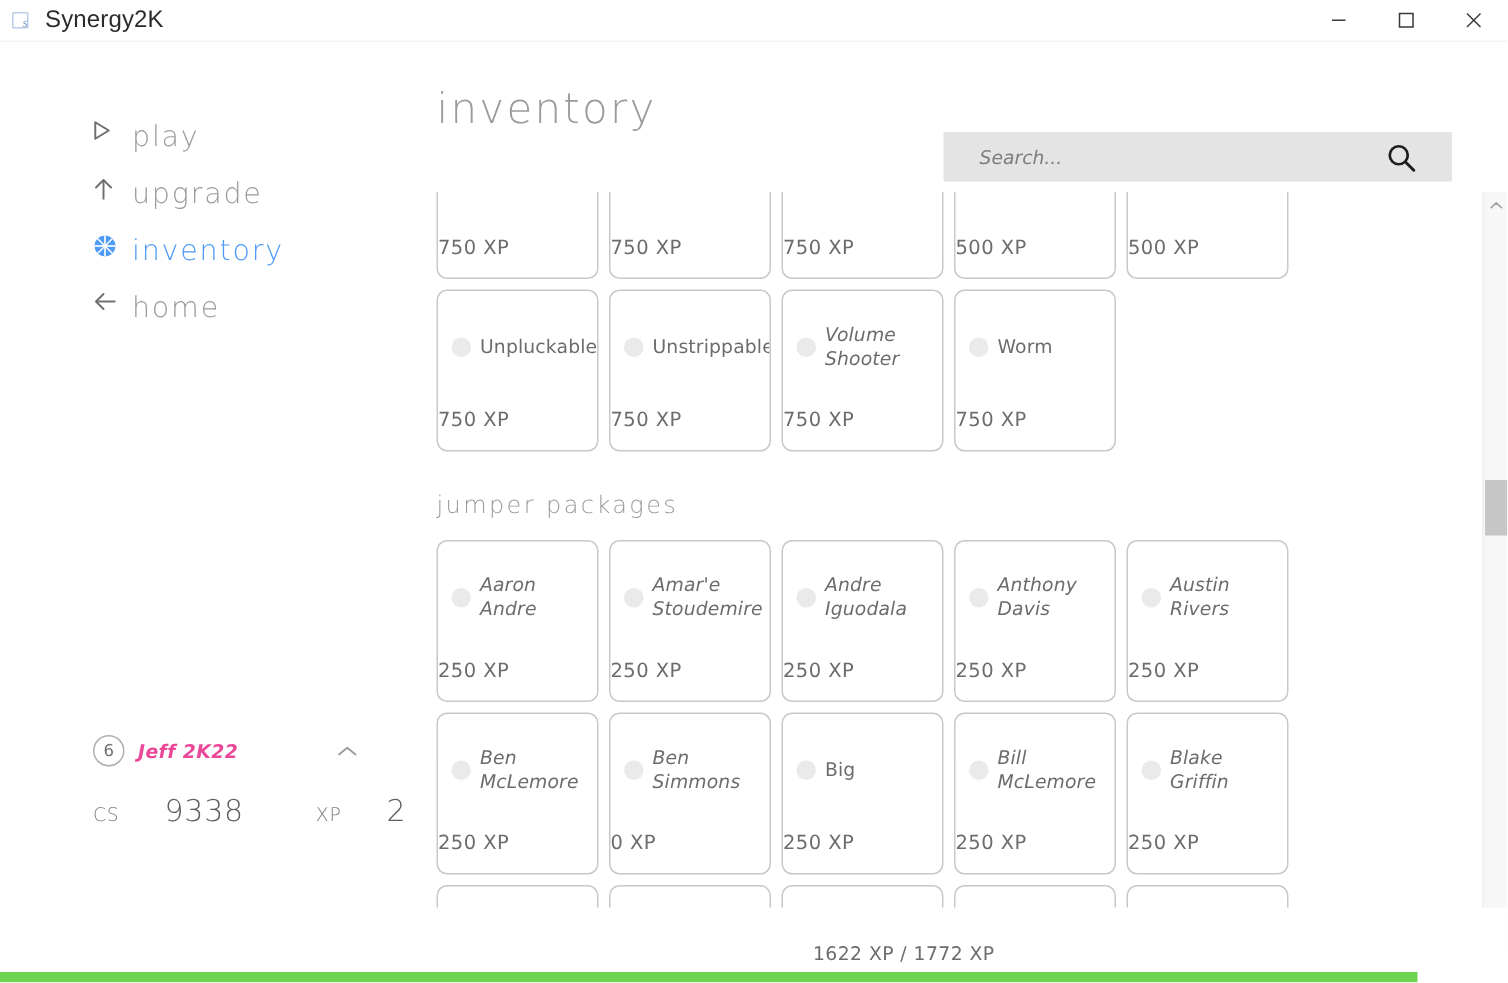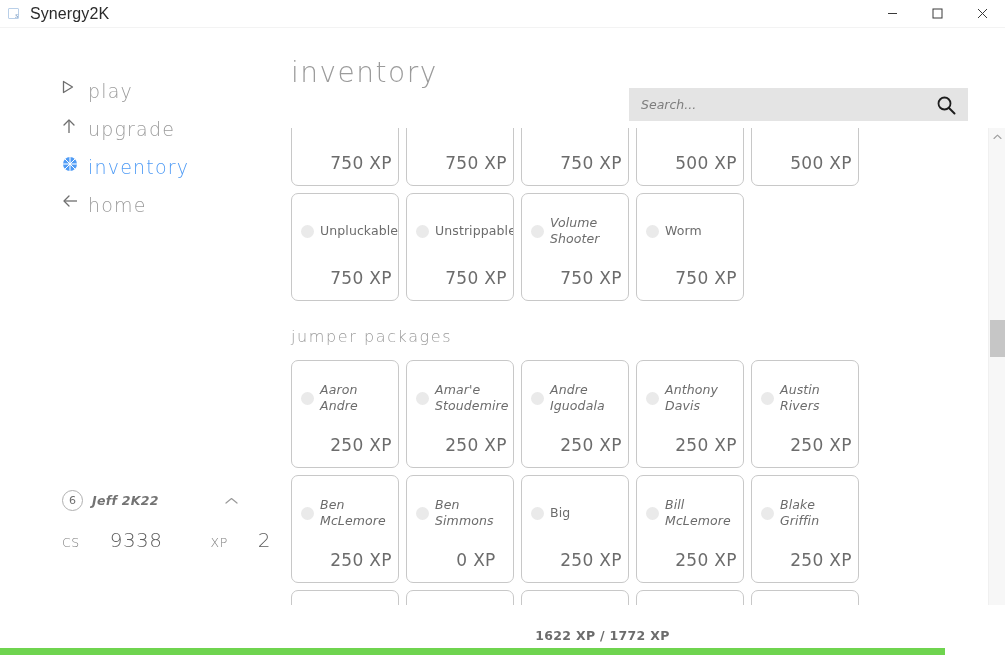--- a/index.html
+++ b/index.html
@@ -134,21 +134,21 @@
     align-items: center;
     justify-content: center;
     font-size: 11px;
     color: #6e6e6e;
     font-family: "DejaVu Sans", sans-serif;
     flex: none;
   }
   .profile-name {
     margin-left: 9px;
     font-size: 12.5px;
-    color: #737373;
+    color: #ec4899;
     font-style: italic;
     font-family: "DejaVu Sans", sans-serif;
     font-weight: bold;
     letter-spacing: 0.3px;
   }
   .profile-chev {
     margin-left: auto;
     color: #9a9a9a;
     font-size: 13px;
     line-height: 1;
@@ -202,21 +202,21 @@
   }
   .searchbox {
     position: absolute;
     left: 359px;
     top: 60px;
     width: 339px;
     height: 33px;
     background: #e4e4e4;
     display: flex;
     align-items: center;
-    padding: 0 12px;
+    padding: 0 24px;
   }
   .search-input {
     flex: 1;
     border: none;
     outline: none;
     background: transparent;
     font-family: "DejaVu Sans", sans-serif;
     font-size: 12.5px;
     font-style: italic;
     color: #6f6f6f;
@@ -285,26 +285,25 @@
     font-family: "DejaVu Sans", sans-serif;
     font-size: 12.5px;
     color: #6c6c6c;
     line-height: 16px;
     white-space: nowrap;
     letter-spacing: 0.1px;
   }
   .card-name.wrap { white-space: normal; font-style: italic; }
   .card-xp {
     position: absolute;
-    left: 16px;
+    left: 0;
     bottom: 12px;
     width: 100%;
-    text-align: center;
-    font-family: "DejaVu Sans", sans-serif;
-    font-size: 17px;
+    font-family: "DejaVu Sans", sans-serif;
+    font-size: 13px;
     color: #6c6c6c;
     letter-spacing: 0.3px;
   }
   .card.xp-only .card-xp { bottom: 12px; }
 
   
   .scrollbar {
     position: absolute;
     right: 0;
     top: 100px;
@@ -345,21 +344,20 @@
   .xp-label {
     position: absolute;
     left: 0; right: 0;
     bottom: 12px;
     text-align: center;
     font-family: "DejaVu Sans", sans-serif;
     font-size: 12.5px;
     color: #6c6c6c;
     letter-spacing: 0.3px;
     transform: translateX(-35px);
-    font-weight: bold;
   }
   .progress-track {
     position: absolute;
     left: -270px;
     bottom: 0;
     width: 1005px;
     height: 7px;
     background: #ffffff;
   }
   .progress-fill {

